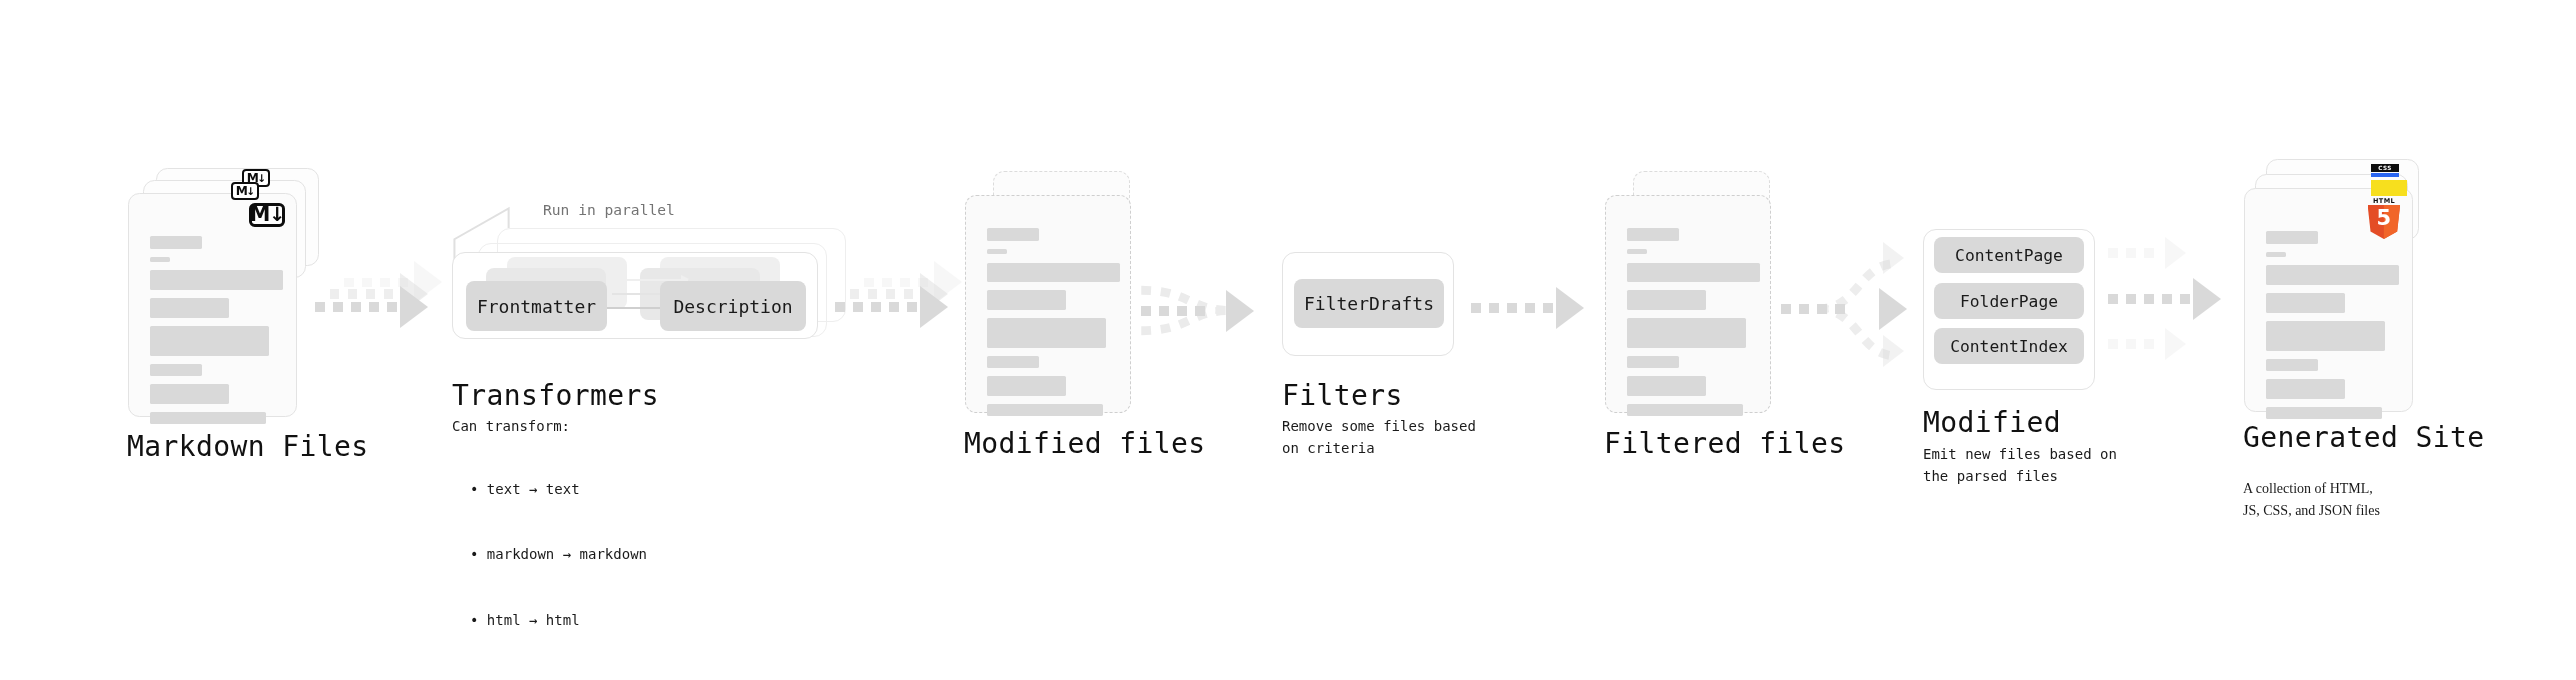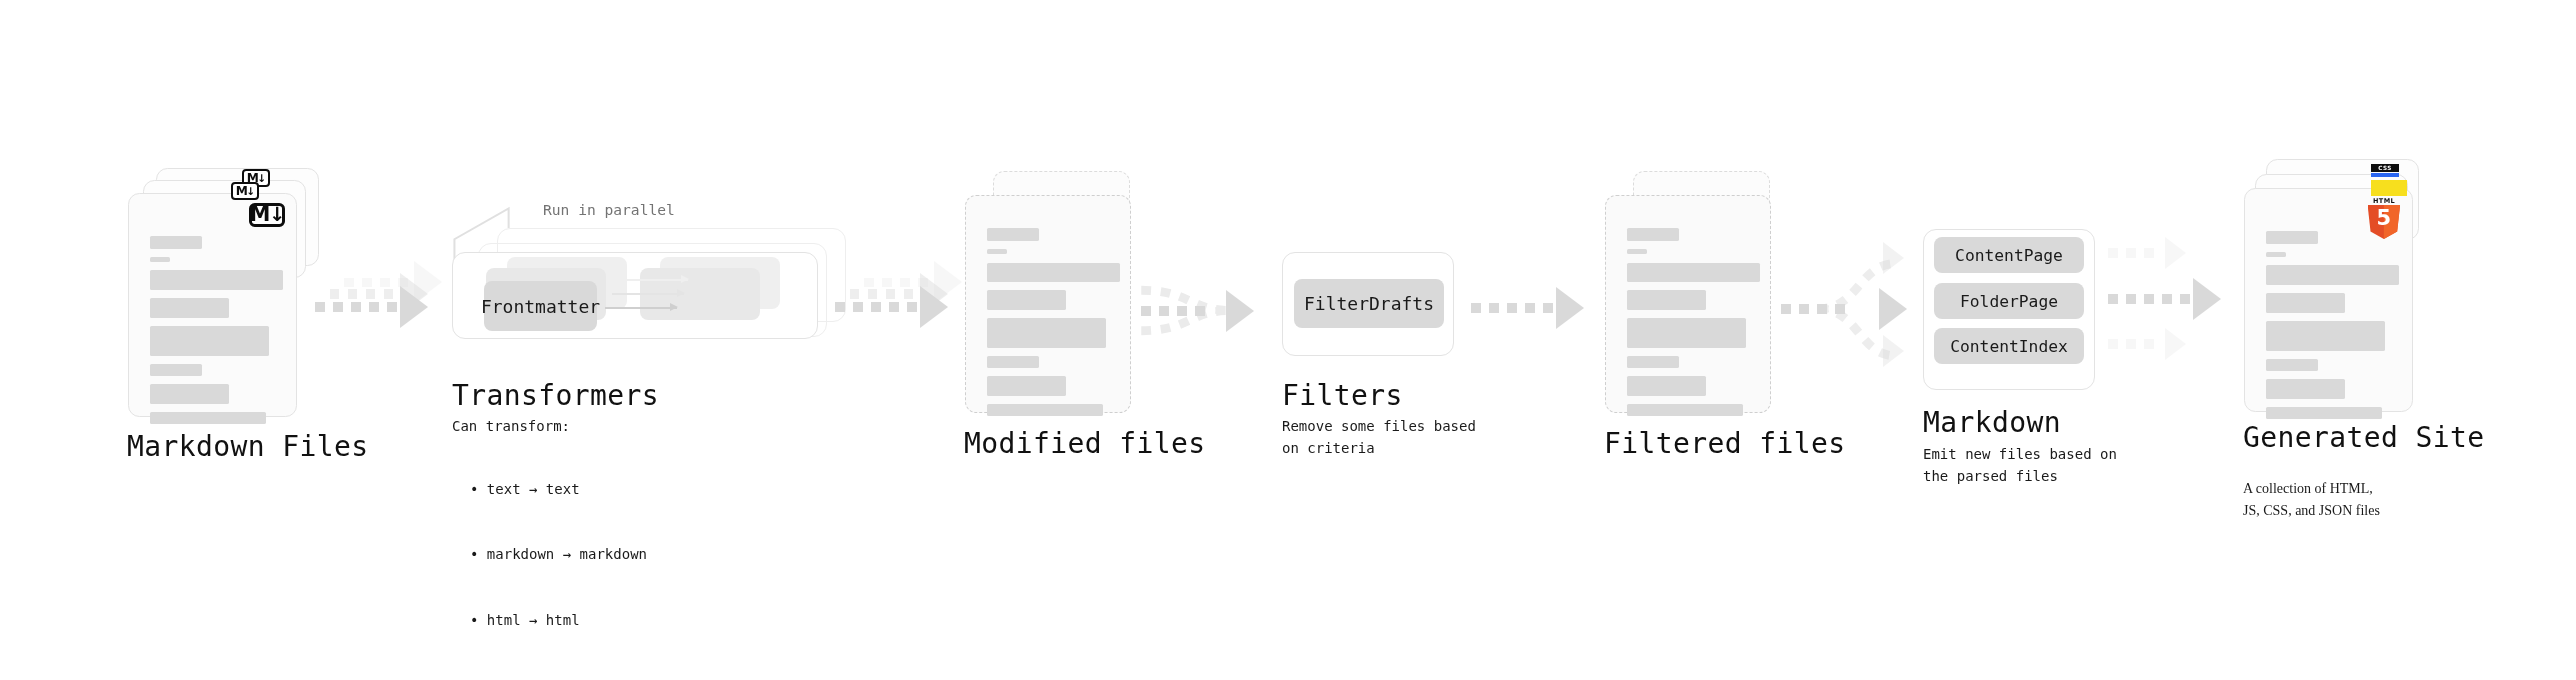--- a/index.html
+++ b/index.html
@@ -201,22 +201,25 @@
 
   <div class="chip ghost2" style="left:507px; top:257px; width:120px; height:52px;"></div>
   <div class="chip ghost2" style="left:660px; top:257px; width:120px; height:52px;"></div>
   <div class="chip ghost" style="left:486px; top:268px; width:120px; height:52px;"></div>
   <div class="chip ghost" style="left:640px; top:268px; width:120px; height:52px;"></div>
 
   <div class="thin-arrow l3" style="left:616px; top:279px; width:72px;"></div>
   <div class="thin-arrow l2" style="left:612px; top:293px; width:72px;"></div>
   <div class="thin-arrow" style="left:605px; top:307px; width:72px;"></div>
 
-  <div class="chip" style="left:484px; top:281px; width:113px; height:50px;justify-content:center;">
+  <div class="chip" style="left:466px; top:281px; width:141px; height:50px;justify-content:center;">
     <span>Frontmatter</span>
+  </div>
+  <div class="chip" style="left:660px; top:281px; width:146px; height:50px;">
+    <span>Description</span>
   </div>
 
   <div class="cap-title" style="left:452px; top:379px;">Transformers</div>
   <div class="cap-sub" style="left:452px; top:416px;">Can transform:</div>
   <div class="cap-sub" style="left:470px; top:436px; width:268px;">
     <div>
       •&nbsp;<span>text → text</span>
     </div>
     <div>
       •&nbsp;<span>markdown → markdown</span>
@@ -344,21 +347,21 @@
   <div class="gbox" style="left:1923px; top:229px; width:172px; height:161px;"></div>
   <div class="chip" style="left:1934px; top:237px; width:150px; height:36px; font-size:16.3px;">
     <span>ContentPage</span>
   </div>
   <div class="chip" style="left:1934px; top:283px; width:150px; height:36px; font-size:16.3px;">
     <span>FolderPage</span>
   </div>
   <div class="chip" style="left:1934px; top:328px; width:150px; height:36px; font-size:16.3px;">
     <span>ContentIndex</span>
   </div>
-  <div class="cap-title" style="left:1923px; top:406px;">Markdown</div>
+  <div class="cap-title" style="left:1923px; top:406px;">Modified</div>
   <div class="cap-sub" style="left:1923px; top:444px;">Emit new files based on
 the parsed files</div>
 
   <div class="flow" style="left:2108px; top:237px; width:130px; height:146px;">
     <div class="flow lvl3" style="position:absolute; left:0; top:0;">
       <div class="dots" style="left:0; top:11.4px; width:60px;">
         <i style="left:0"></i>
           <i style="left:18px"></i>
           <i style="left:36px"></i>
       </div>

